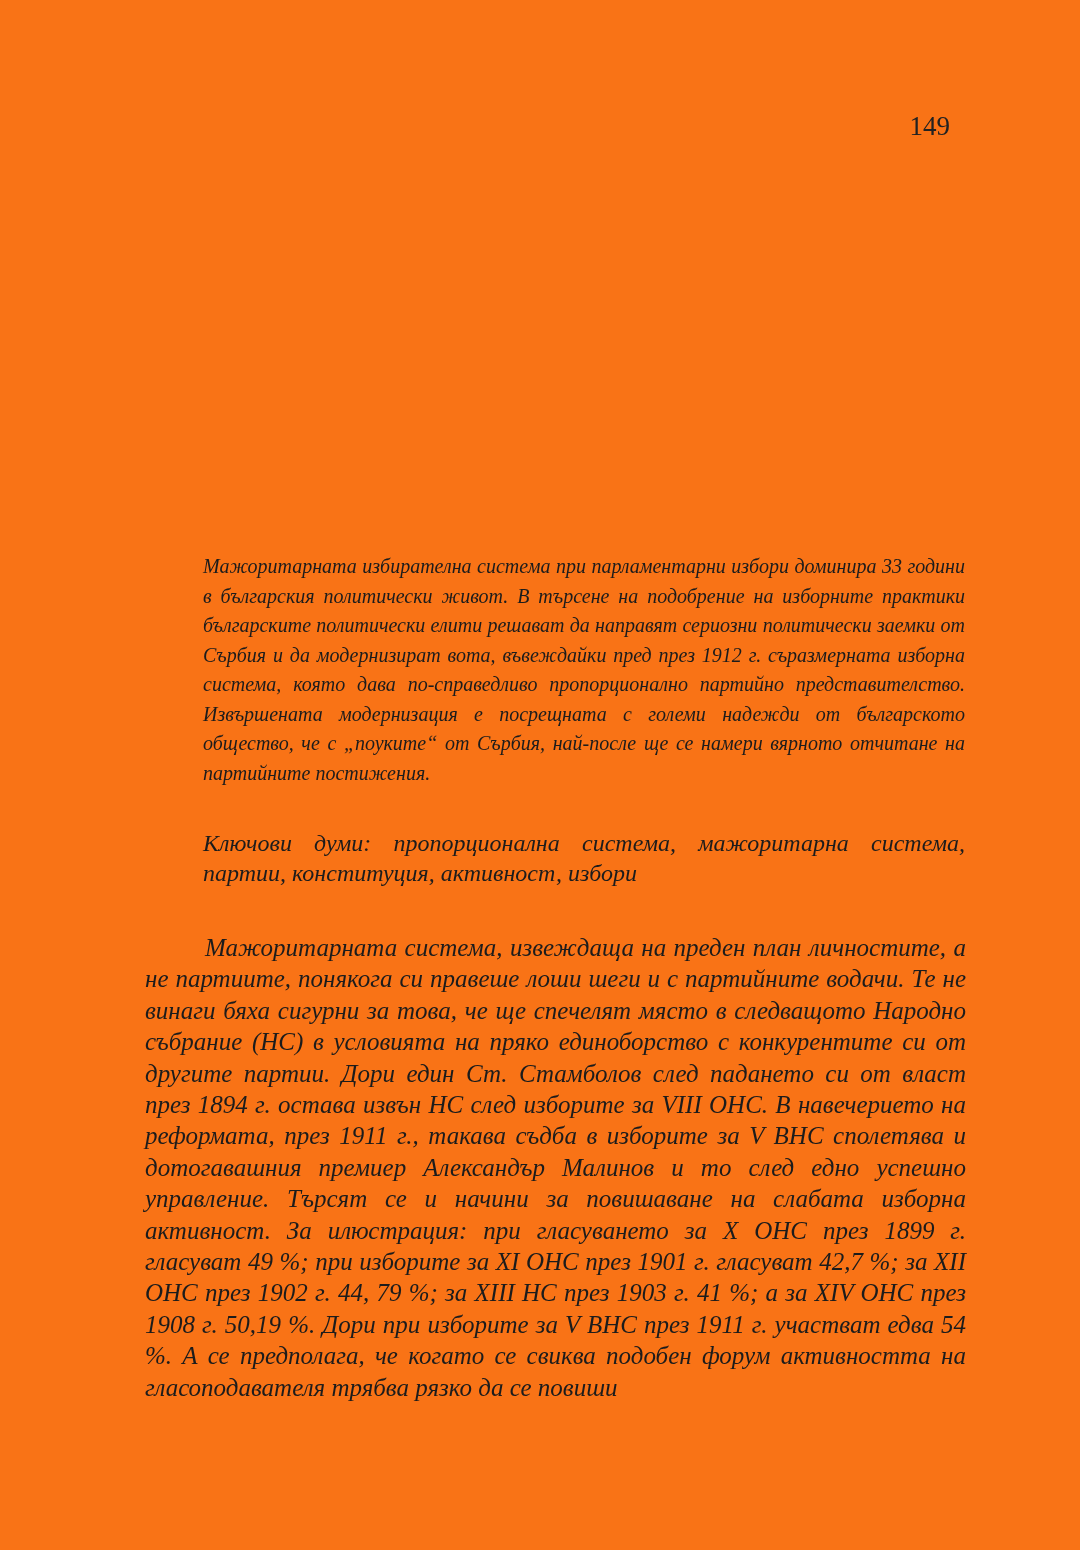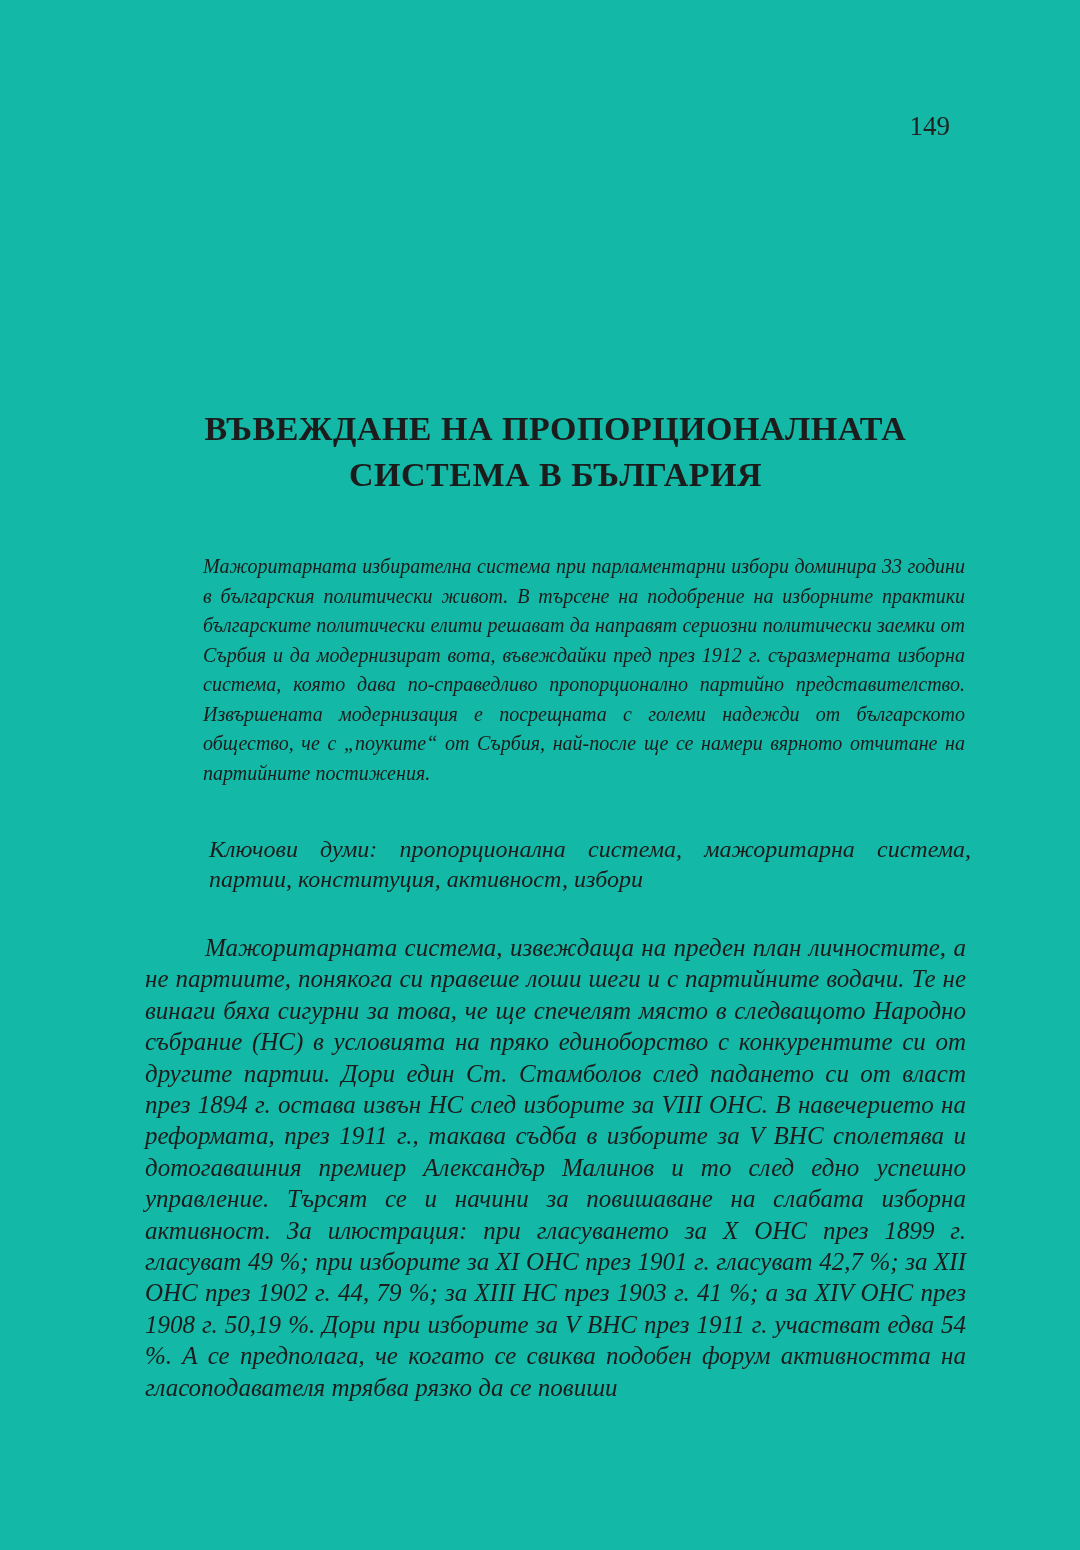--- a/index.html
+++ b/index.html
@@ -4,21 +4,21 @@
 <style>
   html, body {
     margin: 0;
     padding: 0;
     background: #ffffff;
   }
   .page {
     position: relative;
     width: 1080px;
     height: 1550px;
-    background: #14b8a6;
+    background: #f97316;
     color: #1c1c1c;
     font-family: "Liberation Serif", "DejaVu Serif", serif;
     overflow: hidden;
   }
   .page-number {
     position: absolute;
     top: 110px;
     right: 130px;
     font-size: 27px;
     line-height: 32px;
@@ -60,21 +60,21 @@
     font-style: italic;
     font-size: 20px;
     line-height: 29.5px;
     text-align: justify;
   }
   .keywords {
     position: absolute;
     left: 203px;
     top: 828px;
     width: 762px;
-    margin: 6px;
+    margin: 0;
     font-style: italic;
     font-size: 24px;
     line-height: 30px;
     text-align: justify;
   }
   .body-text {
     position: absolute;
     left: 145px;
     top: 932px;
     width: 821px;
@@ -87,21 +87,20 @@
   }
 </style>
 </head>
 <body>
 
 <div class="page">
 
   <div class="page-number">149</div>
 
 
-  <h1 class="article-title">ВЪВЕЖДАНЕ НА ПРОПОРЦИОНАЛНАТА СИСТЕМА В БЪЛГАРИЯ</h1>
 
   <p class="abstract">Мажоритарната избирателна система при парламентарни избори доминира 33 години в българския политически живот. В търсене на подобрение на изборните практики българските политически елити решават да направят сериозни политически заемки от Сърбия и да модернизират вота, въвеждайки пред през 1912 г. съразмерната изборна система, която дава по-справедливо пропорционално партийно представителство. Извършената модернизация е посрещната с големи надежди от българското общество, че с „поуките“ от Сърбия, най-после ще се намери вярното отчитане на партийните постижения.</p>
 
   <p class="keywords"><span>Ключови думи:</span> <span>пропорционална система, мажоритарна система, партии, конституция, активност, избори</span></p>
 
   <p class="body-text">Мажоритарната система, извеждаща на преден план личностите, а не партиите, понякога си правеше лоши шеги и с партийните водачи. Те не винаги бяха сигурни за това, че ще спечелят място в следващото Народно събрание (НС) в условията на пряко единоборство с конкурентите си от другите партии. Дори един Ст. Стамболов след падането си от власт през 1894 г. остава извън НС след изборите за VIII ОНС. В навечерието на реформата, през 1911 г., такава съдба в изборите за V ВНС сполетява и дотогавашния премиер Александър Малинов и то след едно успешно управление. Търсят се и начини за повишаване на слабата изборна активност. За илюстрация: при гласуването за X ОНС през 1899 г. гласуват 49 %; при изборите за XI ОНС през 1901 г. гласуват 42,7 %; за XII ОНС през 1902 г. 44, 79 %; за XIII НС през 1903 г. 41 %; а за XIV ОНС през 1908 г. 50,19 %. Дори при изборите за V ВНС през 1911 г. участват едва 54 %. А се предполага, че когато се свиква подобен форум активността на гласоподавателя трябва рязко да се повиши</p>
 
 </div>
 
 </body></html>

